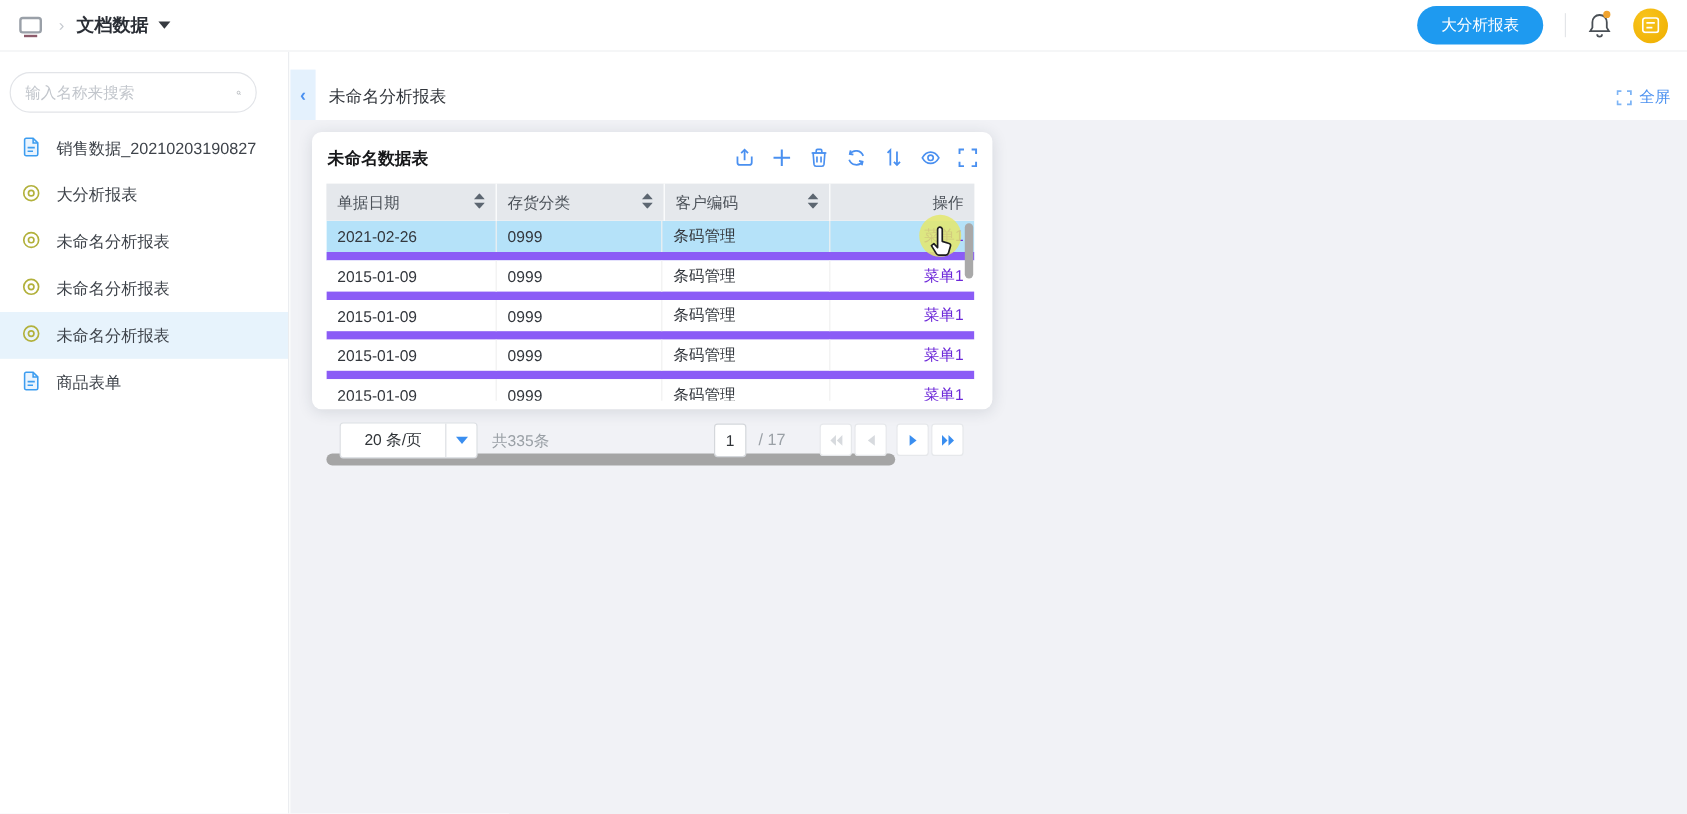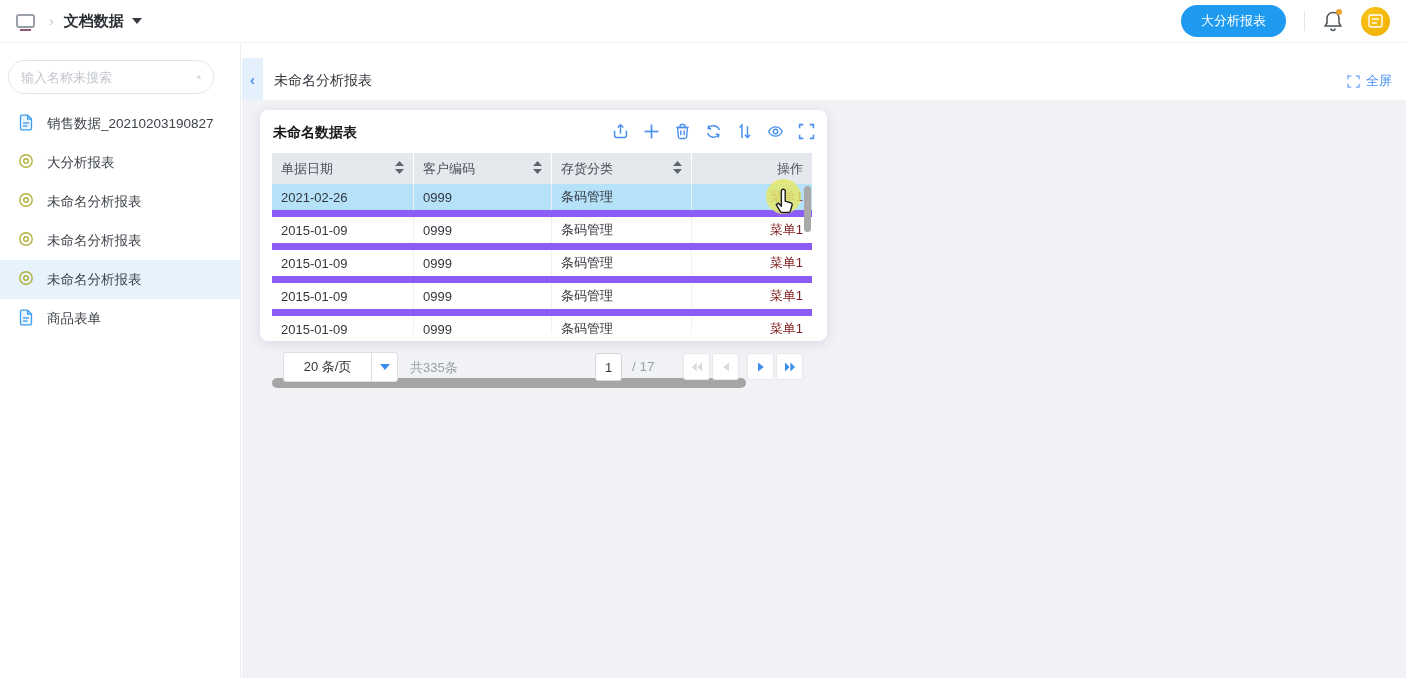--- a/index.html
+++ b/index.html
@@ -51,21 +51,21 @@
   .table { position:absolute; left:12px; top:43px; width:540px; }
   .t-head { display:flex; height:31px; background:#e5e8ec; }
   .t-head .th { display:flex; align-items:center; justify-content:space-between; padding:0 9px; font-size:13px; color:#4b5158; border-right:1px solid #fff; }
   .t-head .th:last-child { border-right:none; justify-content:flex-end; }
   .col-0 { width:142px; } .col-1 { width:138px; } .col-2 { width:140px; } .col-3 { width:120px; }
   .rows-viewport { height:150px; overflow:hidden; background:#fff; }
   .t-row { display:flex; height:33px; border-bottom:7px solid #8b5cf6; background:#fff; }
   .t-row.selected { background:#b5e2f9; }
   .t-row .td { display:flex; align-items:center; padding:0 9px; font-size:13px; color:#33373d; border-right:1px solid #f0f0f0; overflow:hidden; }
   .t-row .td:last-child { border-right:none; justify-content:flex-end; }
-  .t-row .td.link { color:#7f1d1d; cursor:pointer; }
+  .t-row .td.link { color:#6d28d9; cursor:pointer; }
   .h-scrollbar { position:absolute; left:12px; top:268px; width:474px; height:10px; border-radius:5px; background:#a5a5a5; cursor:grab; }
   .v-scrollbar { position:absolute; left:544px; top:76px; width:7px; height:46px; border-radius:4px; background:#a9a9a9; cursor:grab; }
   
   .pager { position:absolute; left:0; top:242px; width:567px; height:30px; }
   .pagesize { position:absolute; left:23px; top:0; width:115px; height:30px; border:1px solid #dcdfe3; border-radius:3px; display:flex; background:#fff; cursor:pointer; }
   .pagesize .ps-label { flex:1; display:flex; align-items:center; justify-content:center; font-size:13px; color:#303438; }
   .pagesize .ps-caret { width:26px; border-left:1px solid #dcdfe3; display:flex; align-items:center; justify-content:center; }
   .ps-caret i { width:0; height:0; border-left:5px solid transparent; border-right:5px solid transparent; border-top:6px solid #3a8ef0; }
   .total-label { position:absolute; left:150px; top:7px; font-size:13px; color:#9aa0a6;text-align:right; }
   .page-input { position:absolute; left:335px; top:1px; width:27px; height:28px; border:1px solid #d4d7db; border-radius:3px; text-align:center; font-size:13px; color:#303438; outline:none; font-family:inherit; background:#fff; }
@@ -230,29 +230,29 @@
 
   <div class="table">
     <div class="t-head">
         <div class="th col-0">
           <span>单据日期</span>
           <span><svg width="9" height="13" viewBox="0 0 9 13">
               <polygon points="4.5,0 9,5 0,5" fill="#5c6671"></polygon>
               <polygon points="4.5,13 0,8 9,8" fill="#5c6671"></polygon>
             </svg></span>
         </div>
-        <div class="th col-1">
-          <span>客户编码</span>
+        <div class="th col-2">
+          <span>存货分类</span>
           <span><svg width="9" height="13" viewBox="0 0 9 13">
               <polygon points="4.5,0 9,5 0,5" fill="#5c6671"></polygon>
               <polygon points="4.5,13 0,8 9,8" fill="#5c6671"></polygon>
             </svg></span>
         </div>
-        <div class="th col-2">
-          <span>存货分类</span>
+        <div class="th col-1">
+          <span>客户编码</span>
           <span><svg width="9" height="13" viewBox="0 0 9 13">
               <polygon points="4.5,0 9,5 0,5" fill="#5c6671"></polygon>
               <polygon points="4.5,13 0,8 9,8" fill="#5c6671"></polygon>
             </svg></span>
         </div>
         <div class="th col-3">
           <span>操作</span>
         </div>
       </div>
     <div class="rows-viewport">

